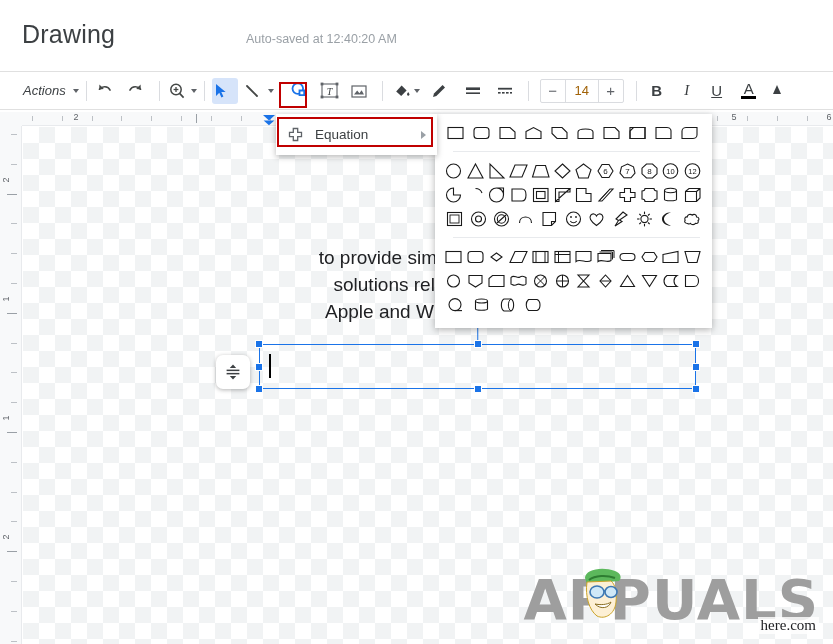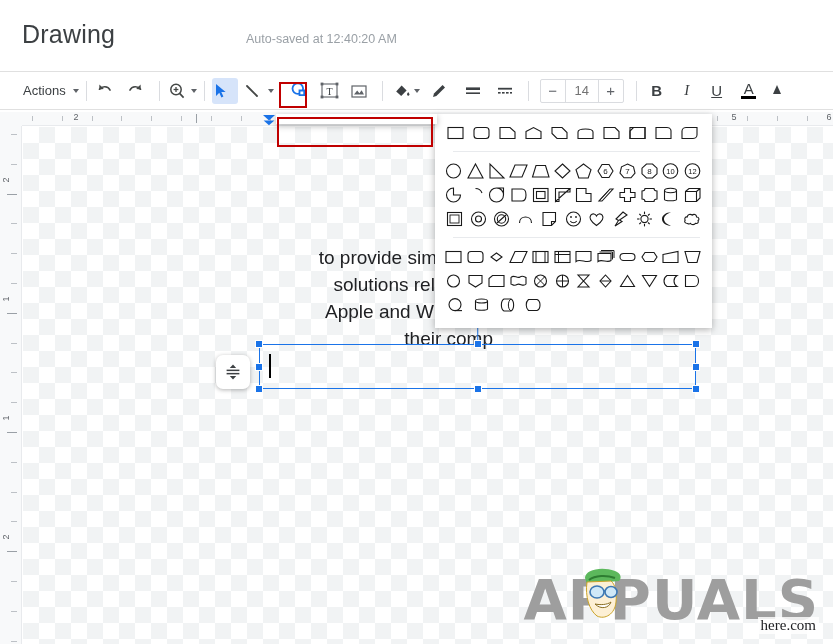--- a/index.html
+++ b/index.html
@@ -45,20 +45,21 @@
   }
   .tb-btn {
     height: 26px;
     min-width: 26px;
     display: flex;
     align-items: center;
     justify-content: space-between;
     color: #444746;
     border-radius: 3px;
     position: relative;
+    font-style: italic;
   }
   .tb-label {
     font-size: 13px;
     color: #3c4043;
     padding: 0 3px;
   }
   .tb-sep {
     width: 1px;
     height: 20px;
     background: #dadce0;
@@ -92,21 +93,21 @@
     height: 24px;
     margin-left: 4px;
   }
   #fontsize-box .fs-btn {
     width: 24px; height: 22px;
     display:flex; align-items:center; justify-content:center;
     font-size: 15px; color: #5f6368;
   }
   #fontsize-val {
     width: 34px; text-align:center;
-    font-size: 13px; color:#737373;
+    font-size: 13px; color:#a16207;
     border-left: 1px solid #dadce0;
     border-right: 1px solid #dadce0;
     height: 22px; line-height: 22px;
   }
   .txt-btn {
     font-size: 14px;
     color: #3c4043;
     width: 26px; height: 26px;
     display:flex; align-items:center; justify-content:center;
   }
@@ -630,21 +631,20 @@
   </svg>
 </div>
 
 <div id="canvas">
 
   <div id="canvas-text">
     <div>A</div>
     <div>to provide simple yet</div>
     <div>solutions related to</div>
     <div>Apple and Windows</div>
-    <div>their comp</div>
   </div>
 
   <div id="textbox-sel">
     <div class="sel-border"></div>
     <div id="rot-line"></div>
     <div id="rot-handle">
       <svg width="11" height="8" viewBox="0 0 11 8">
           <path d="M0.5 0.5 L10.5 0.5 L5.5 7.5 Z" fill="#1a73e8"></path>
         </svg>
     </div>
@@ -664,20 +664,29 @@
 <div id="valign-popup">
   <svg width="20" height="20" viewBox="0 0 20 20">
     <path d="M10 2.6 L13.2 6 L6.8 6 Z" fill="#3c4043"></path>
     <rect x="3.6" y="7.6" width="12.8" height="1.5" fill="#3c4043"></rect>
     <rect x="3.6" y="10.9" width="12.8" height="1.5" fill="#3c4043"></rect>
     <path d="M10 17.4 L6.8 14 L13.2 14 Z" fill="#3c4043"></path>
   </svg>
 </div>
 
 <div id="shape-menu">
+  <div class="sm-item">
+    <span class="sm-icon">
+      <svg width="17" height="17" viewBox="0 0 17 17">
+          <path d="M6.3 2.5 L10.7 2.5 L10.7 6.3 L14.5 6.3 L14.5 10.7 L10.7 10.7 L10.7 14.5 L6.3 14.5 L6.3 10.7 L2.5 10.7 L2.5 6.3 L6.3 6.3 Z" stroke="#5f6368" stroke-width="1.3" fill="none"></path>
+        </svg>
+    </span>
+    <span class="sm-label">Equation</span>
+    <span class="sm-arrow"></span>
+  </div>
 </div>
 <div id="sm-annot"></div>
 
 <div id="shape-palette">
 
   <div class="pal-sect">
     <div class="pal-row">
       <div class="pal-cell">
           <svg width="20" height="16" viewBox="0 0 20 16">
             <rect x="2" y="2.5" width="15" height="11" stroke="#1a1a1a" stroke-width="1.1" fill="none"></rect>

